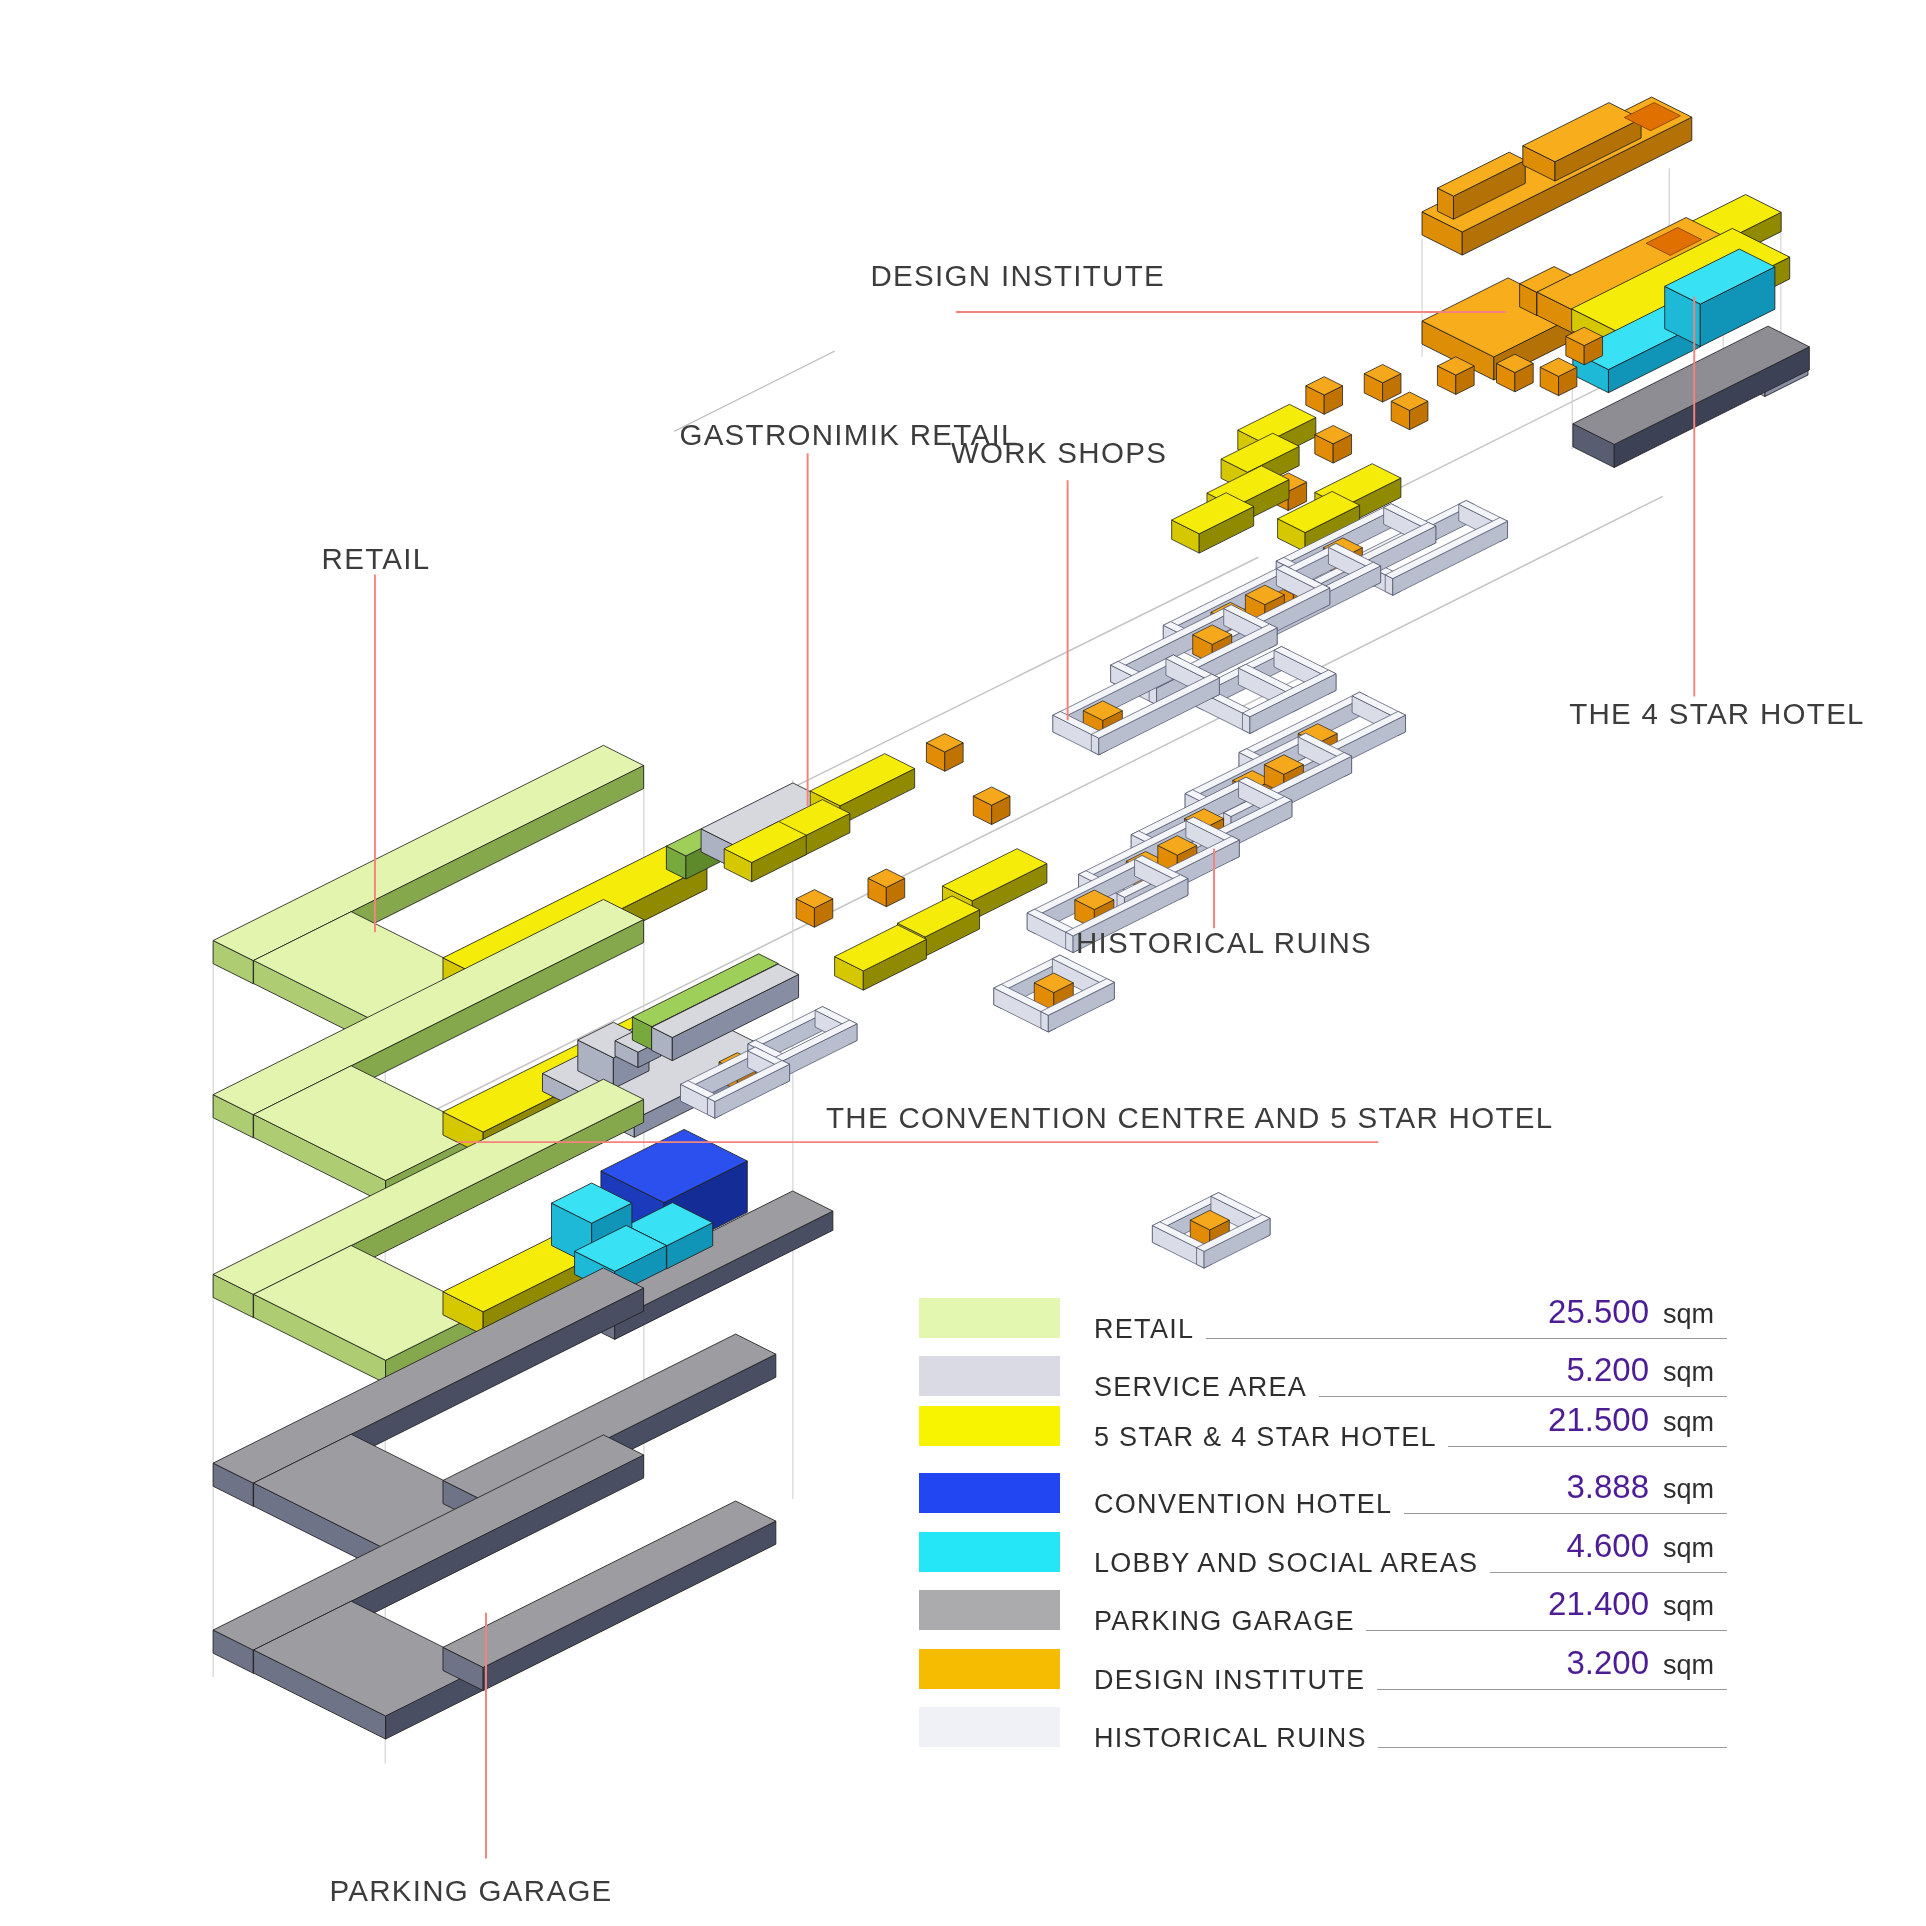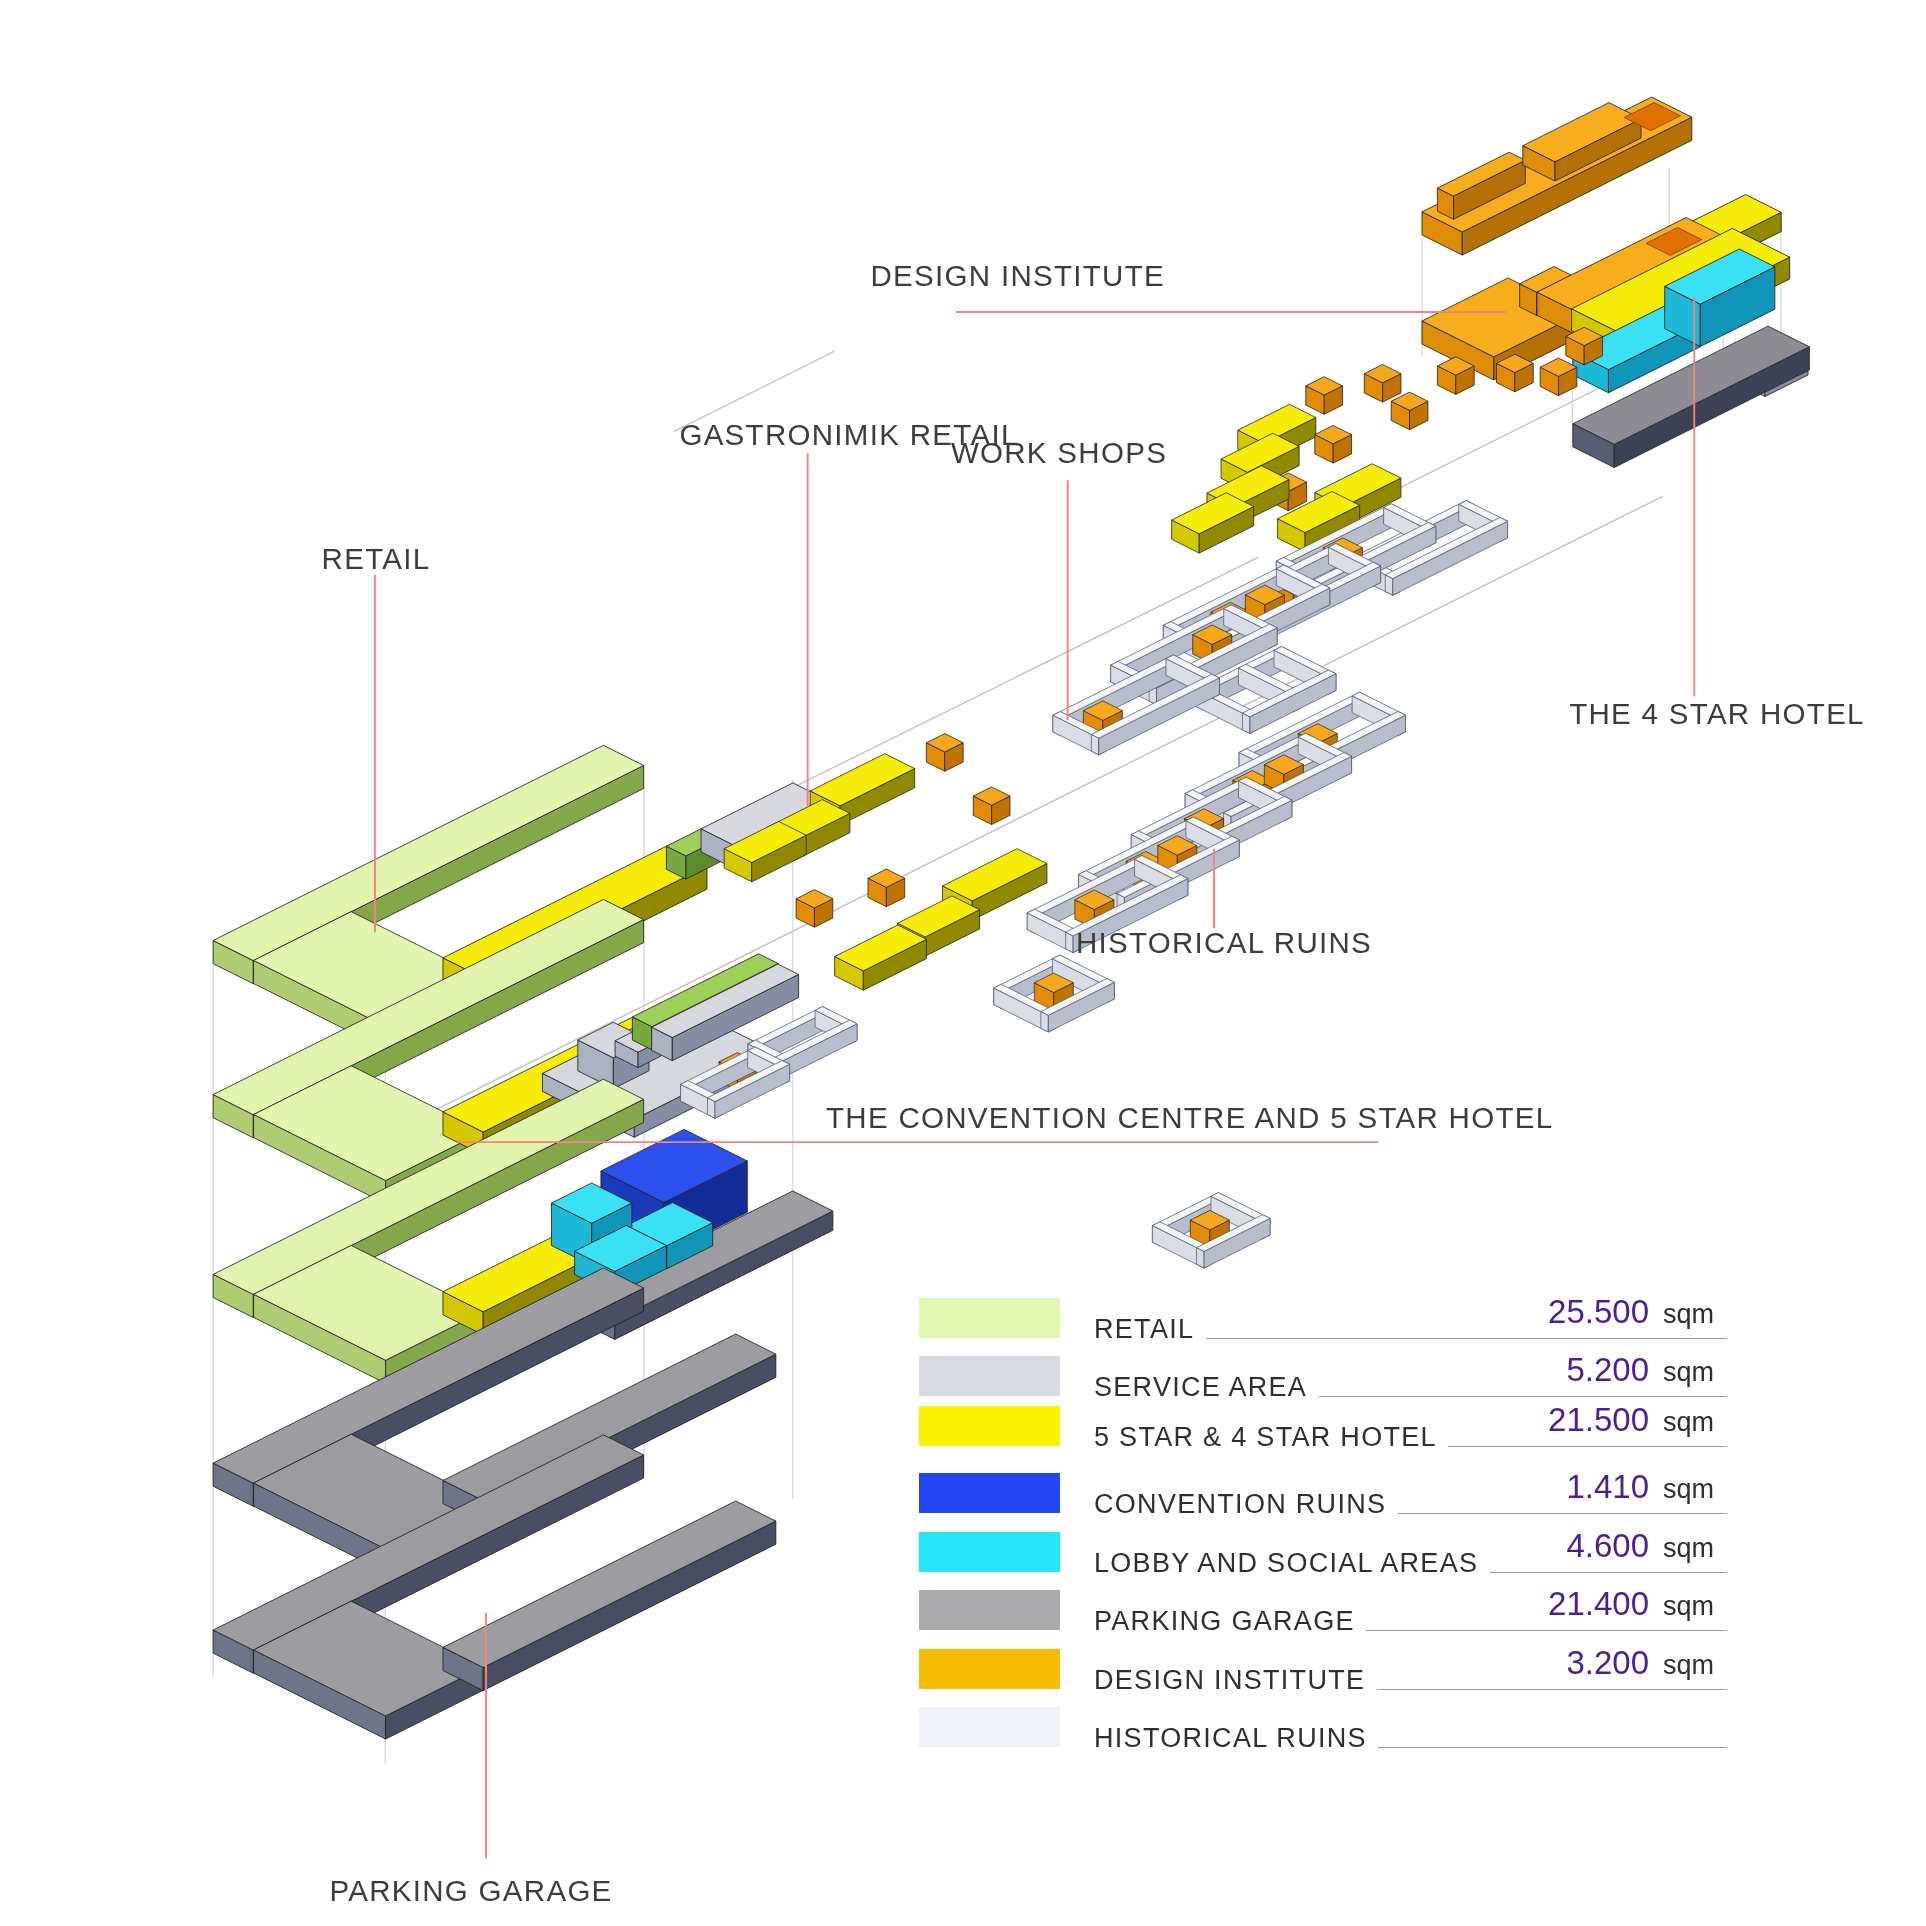--- a/index.html
+++ b/index.html
@@ -527,22 +527,22 @@
       </div>
       <div class="lrow" style="top: 108px; width: 808px;">
         <div class="lswatch" style="background: rgb(248, 244, 0);"></div>
         <div class="lrule"></div>
         <div class="llabel">5 STAR &amp; 4 STAR HOTEL</div>
         <div class="lval"><span class="lnum">21.500</span><span class="lunit">sqm</span></div>
       </div>
       <div class="lrow" style="top: 175px; width: 808px;">
         <div class="lswatch" style="background: rgb(34, 71, 242);"></div>
         <div class="lrule"></div>
-        <div class="llabel">CONVENTION RUINS</div>
-        <div class="lval"><span class="lnum">1.410</span><span class="lunit">sqm</span></div>
+        <div class="llabel">CONVENTION HOTEL</div>
+        <div class="lval"><span class="lnum">3.888</span><span class="lunit">sqm</span></div>
       </div>
       <div class="lrow" style="top: 234px; width: 808px;">
         <div class="lswatch" style="background: rgb(37, 230, 246);"></div>
         <div class="lrule"></div>
         <div class="llabel">LOBBY AND SOCIAL AREAS</div>
         <div class="lval"><span class="lnum">4.600</span><span class="lunit">sqm</span></div>
       </div>
       <div class="lrow" style="top: 292px; width: 808px;">
         <div class="lswatch" style="background: rgb(171, 171, 174);"></div>
         <div class="lrule"></div>

